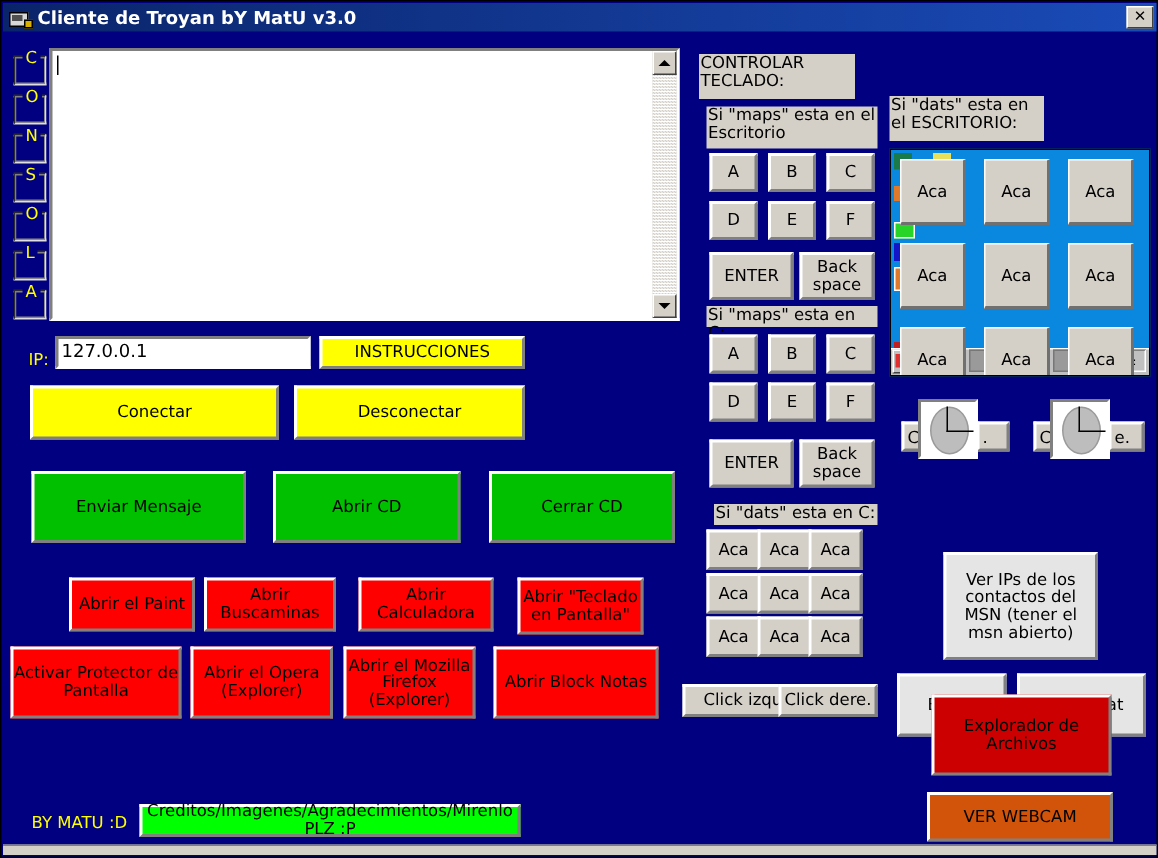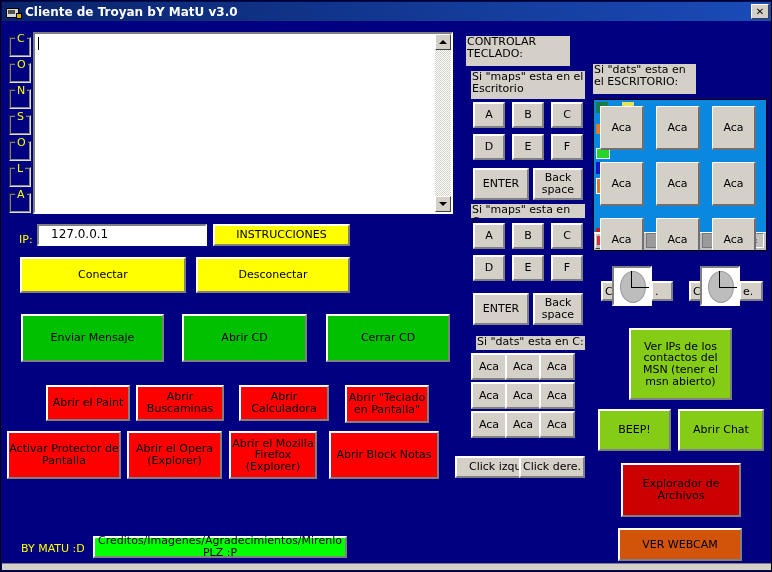--- a/index.html
+++ b/index.html
@@ -27,36 +27,36 @@
   .btn{position:absolute;box-sizing:border-box;
     border-top:2px solid #ffffff;border-left:2px solid #ffffff;
     border-right:2px solid #808080;border-bottom:2px solid #808080;
     display:flex;align-items:center;justify-content:center;text-align:center;
     font-size:11px;color:#000;line-height:1.05;cursor:default;
     font-family:"DejaVu Sans","Liberation Sans",sans-serif;}
   .btn.gray{background:#d4d0c8;}
   .btn.yellow{background:#ffff00;}
   .btn.green{background:#00c000;}
   .btn.red{background:#ff0000;}
-  .btn.teal{background:#84cc16;}
+  .btn.teal{background:#e5e5e5;margin-top:40px;}
   .btn.dkred{background:#cc0000;}
   .btn.orange{background:#d2540a;}
   .btn.lime{background:#00ff00;}
 
   .lbl{position:absolute;background:#d4d0c8;color:#000;font-size:11px;
     line-height:1.08;box-sizing:border-box;padding:0 1px;
     font-family:"DejaVu Sans","Liberation Sans",sans-serif;}
   .lbl-plain{position:absolute;color:#ffff00;font-size:11px;background:transparent;
     font-family:"DejaVu Sans","Liberation Sans",sans-serif;}
 
   
   .field{position:absolute;background:#ffffff;box-sizing:border-box;
     border-top:2px solid #808080;border-left:2px solid #808080;
     border-right:2px solid #ffffff;border-bottom:2px solid #ffffff;
-    font-size:12px;color:#000;padding:1px 12px;overflow:hidden;
+    font-size:12px;color:#000;padding:1px 2px;overflow:hidden;
     font-family:"DejaVu Sans","Liberation Sans",sans-serif;}
 
   
   .grp{position:absolute;box-sizing:border-box;
     border:2px groove #c0c0c0;border-top-color:#808080;border-left-color:#808080;
     border-right-color:#dfdfdf;border-bottom-color:#dfdfdf;}
   .grp-cap{position:absolute;color:#ffff00;font-size:11px;background:#000080;
     padding:0 2px;font-family:"DejaVu Sans","Liberation Sans",sans-serif;}
 
   

